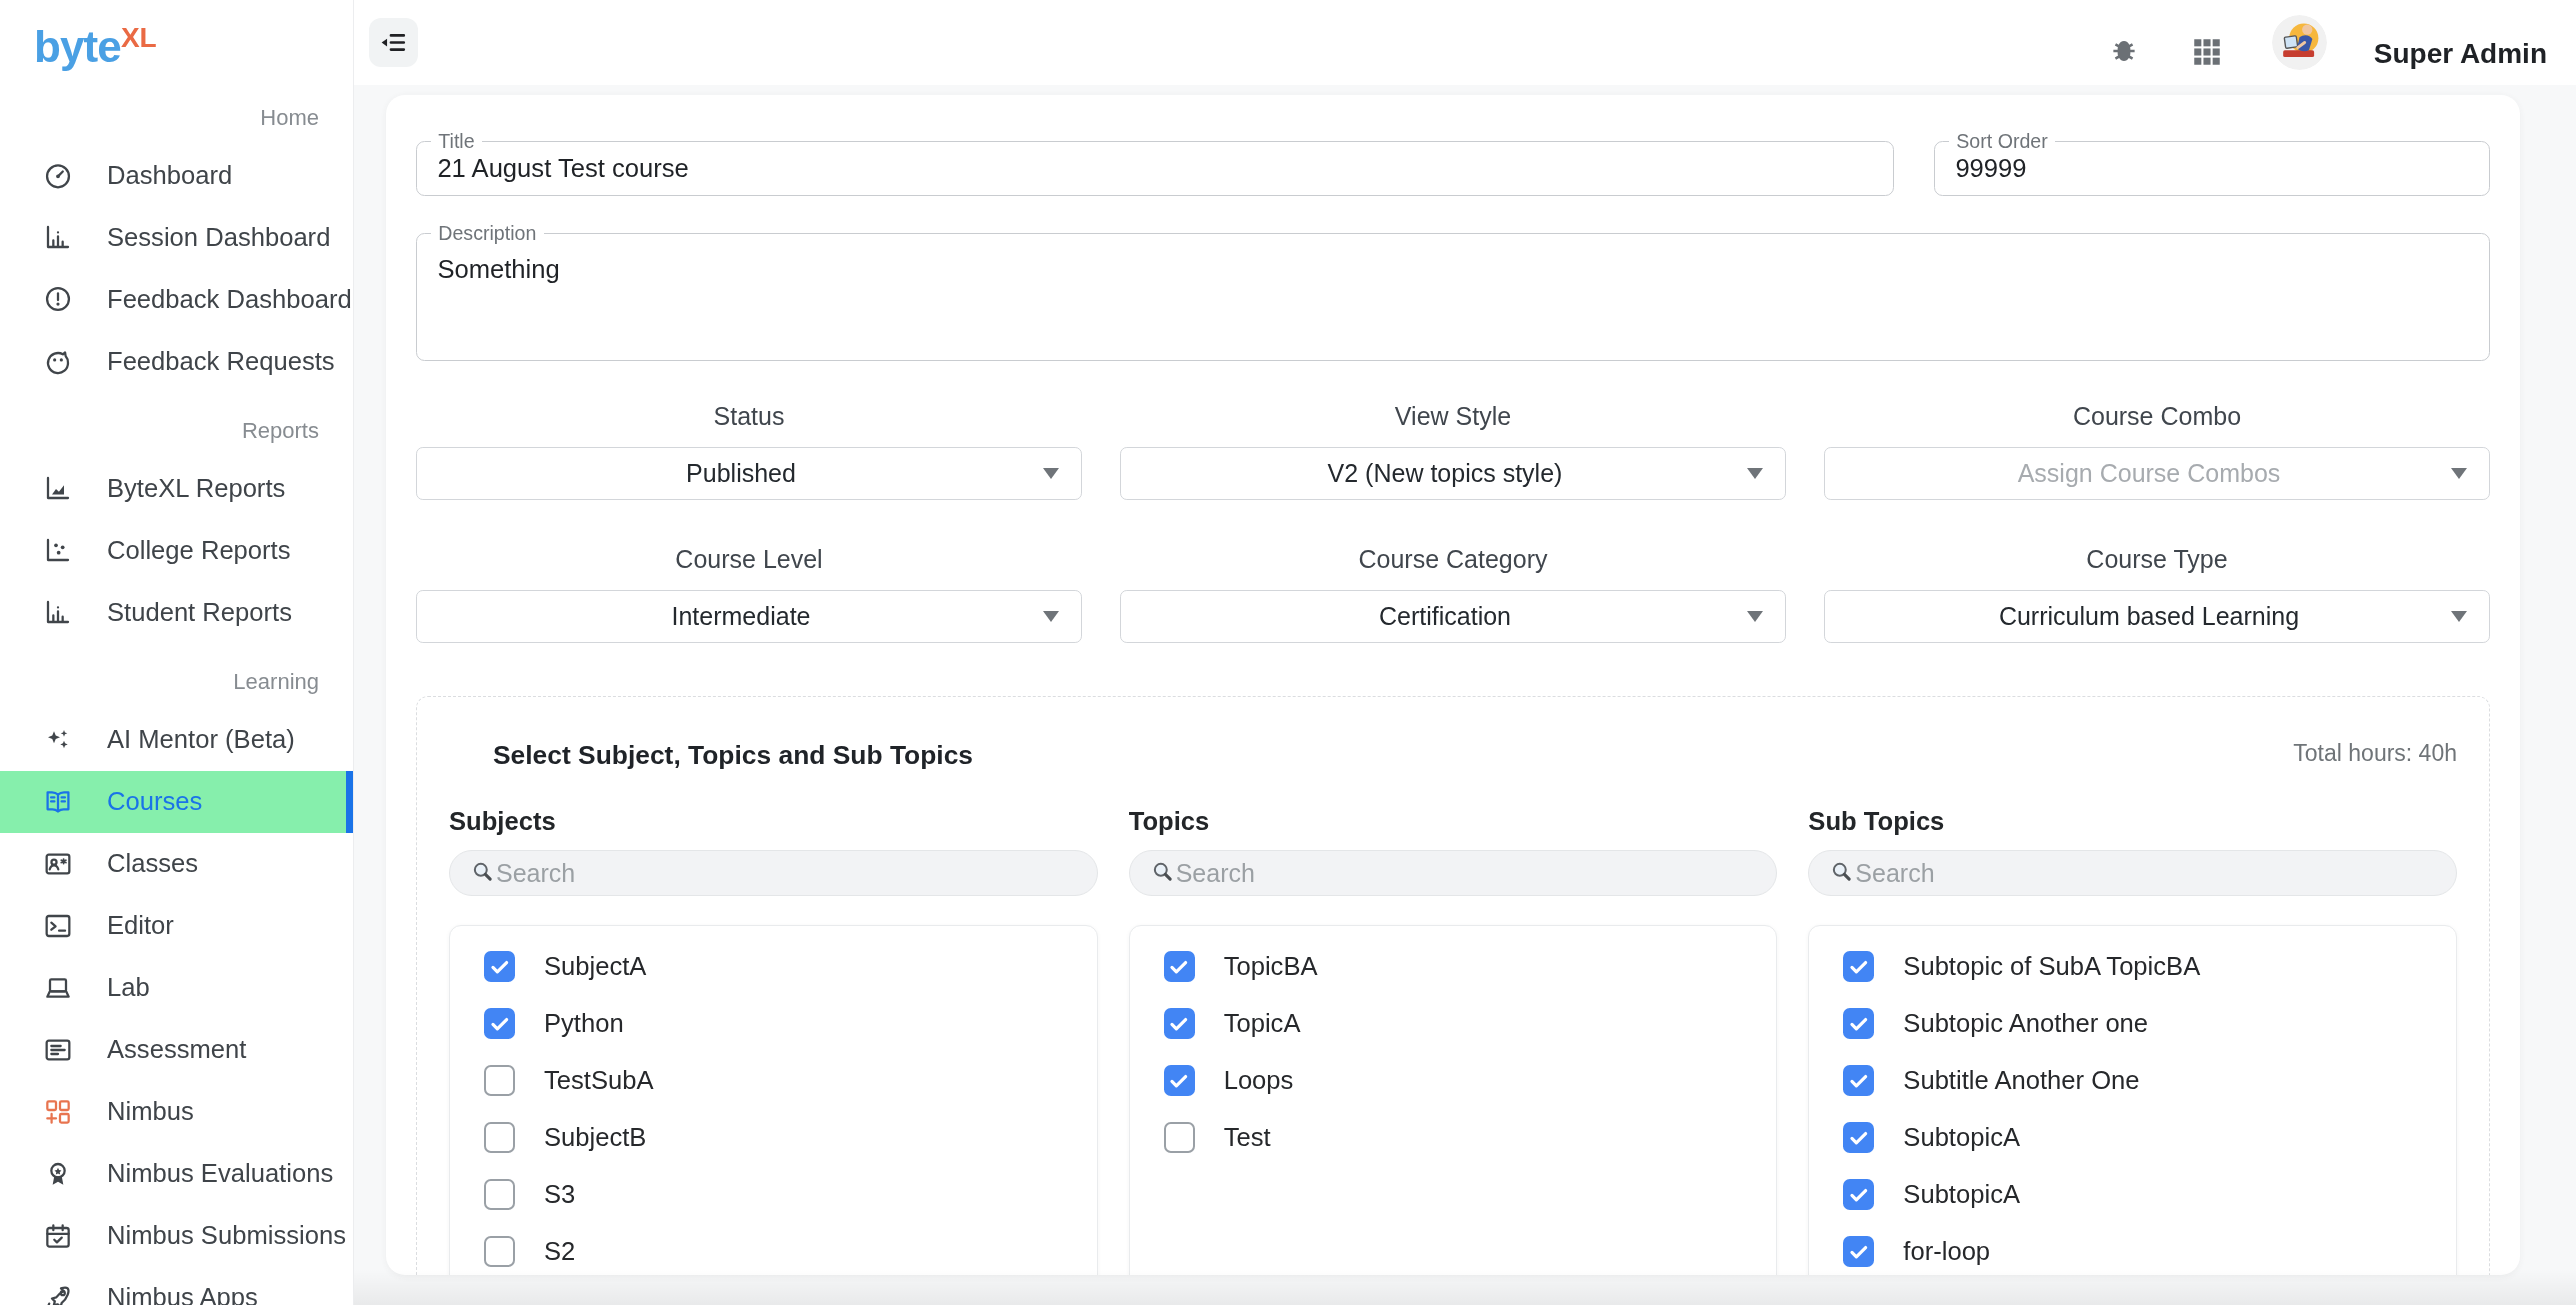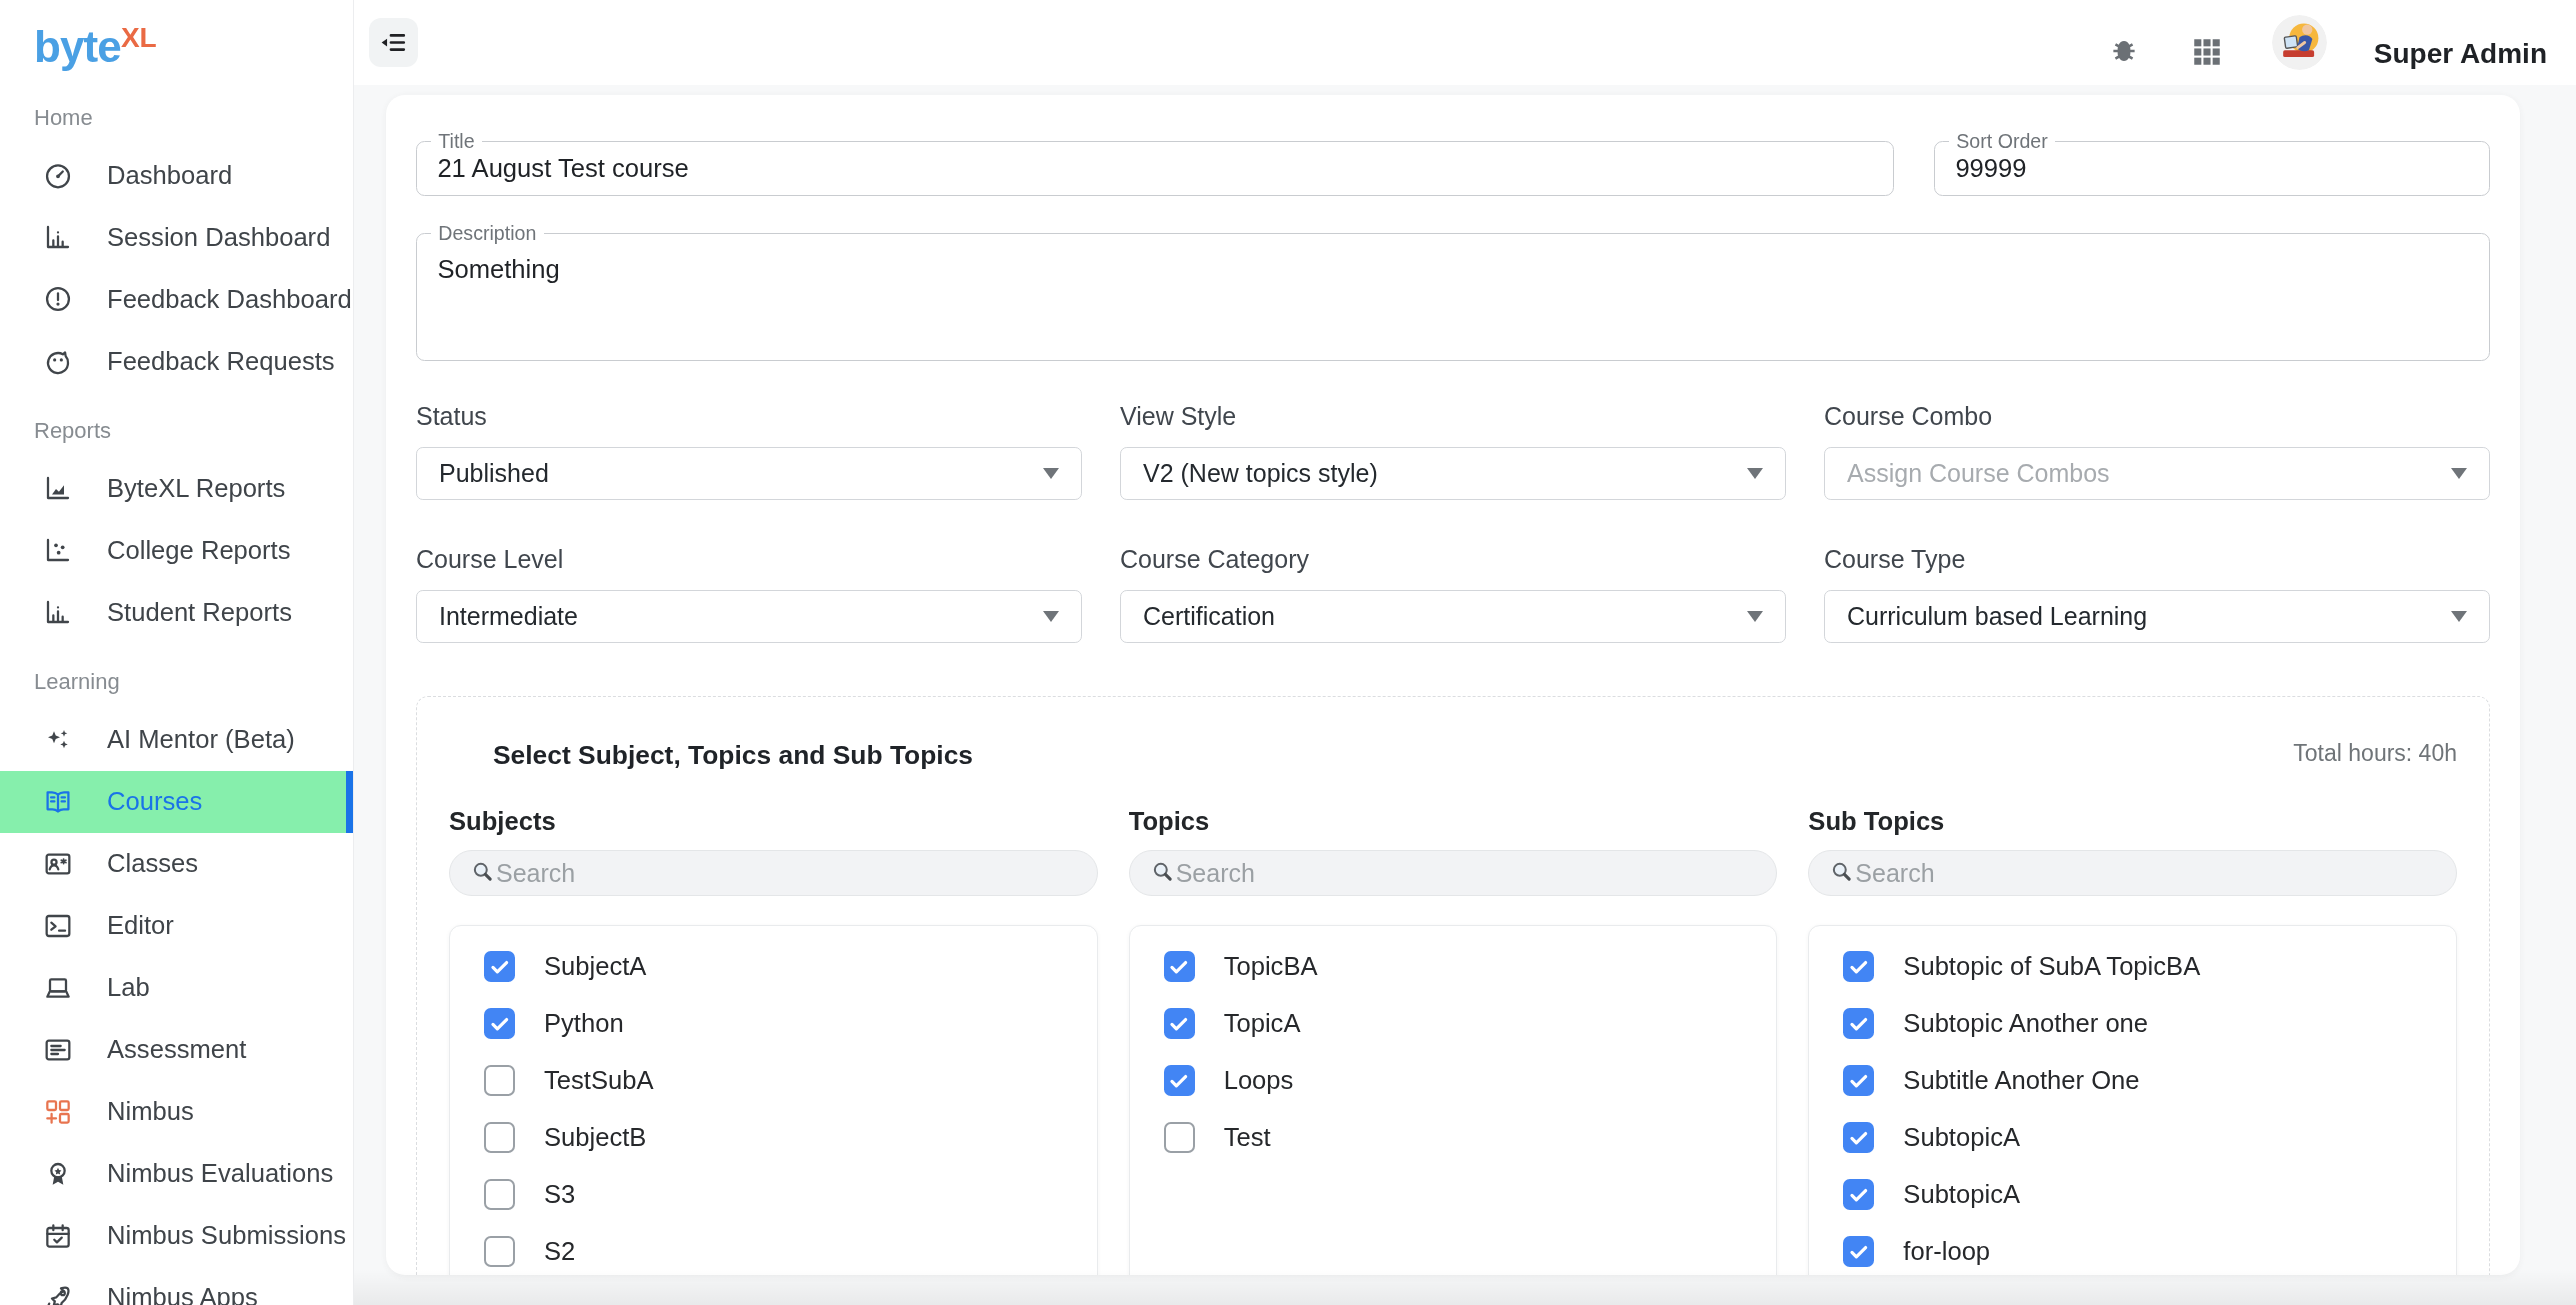--- a/index.html
+++ b/index.html
@@ -6,21 +6,21 @@
   html,body { width:2576px; height:1305px; overflow:hidden;
     font-family:"Liberation Sans","DejaVu Sans",sans-serif; background:#f7f8f9; }
 
   
   .sidebar { position:absolute; left:0; top:0; width:354px; height:1305px;
     background:#ffffff; border-right:1.7px solid #ecedef; z-index:5; overflow:hidden; }
   .logo { padding:22px 0 0 34px; font-weight:bold; font-size:44px; letter-spacing:-0.9px; }
   .logo .b { color:#4aa0e4; }
   .logo .x { color:#ea6a44; font-size:28px; vertical-align:15.3px; letter-spacing:0; }
   .nav { margin-top:6.8px; }
-  .nav-label { padding:25.6px 34px 13.6px 34px; font-size:22px; color:#878c91; }
+  .nav-label { padding:25.6px 34px 13.6px 34px; font-size:22px; color:#878c91;text-align:right; }
   .nav-item { height:62px; display:flex; align-items:center; gap:32px;
     padding-left:41px; cursor:pointer; color:#3f4449; position:relative; }
   .nav-item .nav-icon { width:34px; height:34px; flex:0 0 34px; display:flex; align-items:center; justify-content:center; }
   .nav-icon svg { width:32px; height:32px; }
   .nav-item .nav-text { font-size:25.6px; }
   .nav-item.active { background:#86efac; color:#1a73e8; }
   .nav-item.active::after { content:""; position:absolute; right:0; top:0; bottom:0; width:6.8px; background:#1a73e8; }
 
   
   .topbar { position:absolute; left:354px; top:0; right:0; height:85px; background:#fff;
@@ -46,21 +46,21 @@
   .ofield { position:relative; border:1.7px solid #c9ccd0; border-radius:8.5px; height:55px; background:#fff; }
   .ofield.grow { flex:1; }
   .ofield.sort { width:556px; }
   .ofield .flabel { position:absolute; top:-12.8px; left:13.6px; background:#fff; padding:0 7.7px;
     font-size:19.6px; color:#6f7479; line-height:24px; }
   .ofield input, .ofield textarea { width:100%; height:100%; border:none; outline:none; background:transparent;
     font-family:inherit; font-size:25.6px; color:#1f2226; padding:0 20.4px; }
   .ofield.desc { margin-top:37px; height:128px; }
   .ofield.desc textarea { padding:19px 20.4px; resize:none; line-height:32px; }
 
-  .sel-row { display:grid; grid-template-columns:1fr 1fr 1fr; gap:38px; margin-top:41px; }
+  .sel-row { display:grid; grid-template-columns:1fr 1fr 1fr; gap:38px; margin-top:41px;text-align:center; }
   .sel-row.second { margin-top:45px; }
   .sel-label { font-size:25px; color:#40464d; margin-bottom:16px; }
   .sel-box { height:53px; border:1.7px solid #d3d6da; border-radius:6.8px; background:#fff;
     display:flex; align-items:center; padding:0 22px; cursor:pointer; }
   .sel-value { font-size:25px; color:#24292e; flex:1; white-space:nowrap; overflow:hidden; }
   .sel-value.placeholder { color:#a7abaf; }
   .sel-arrow { width:0; height:0; border-left:8.5px solid transparent; border-right:8.5px solid transparent;
     border-top:11px solid #6f7479; flex:0 0 auto; }
 
   

